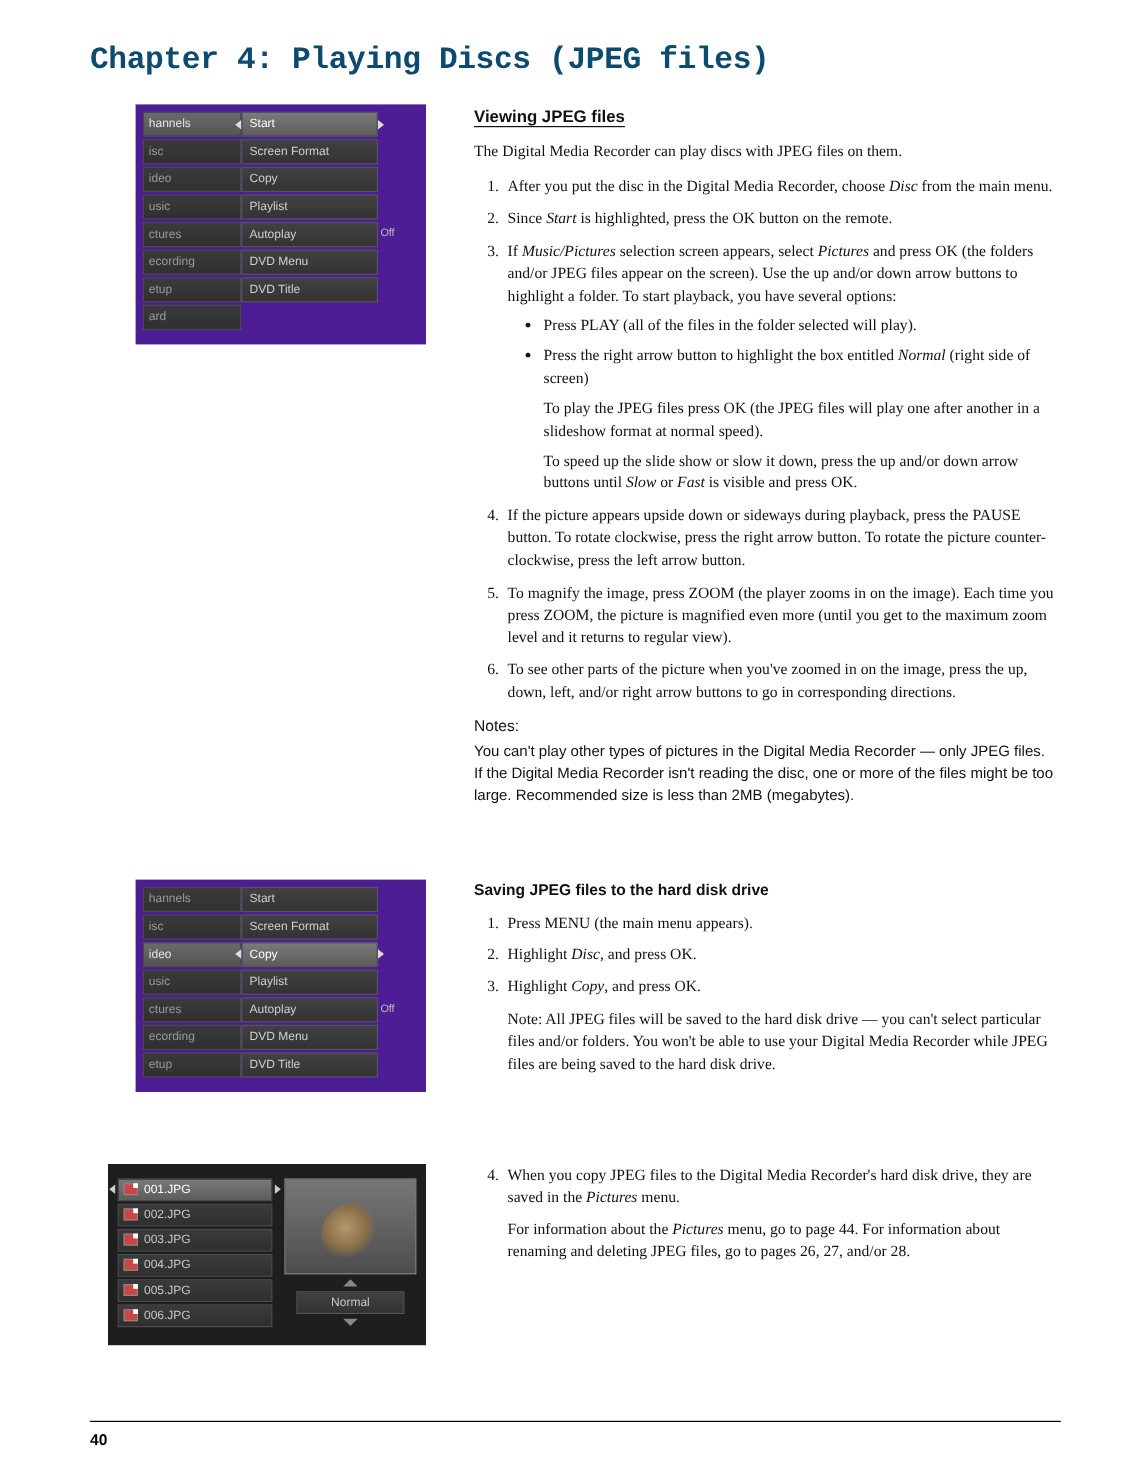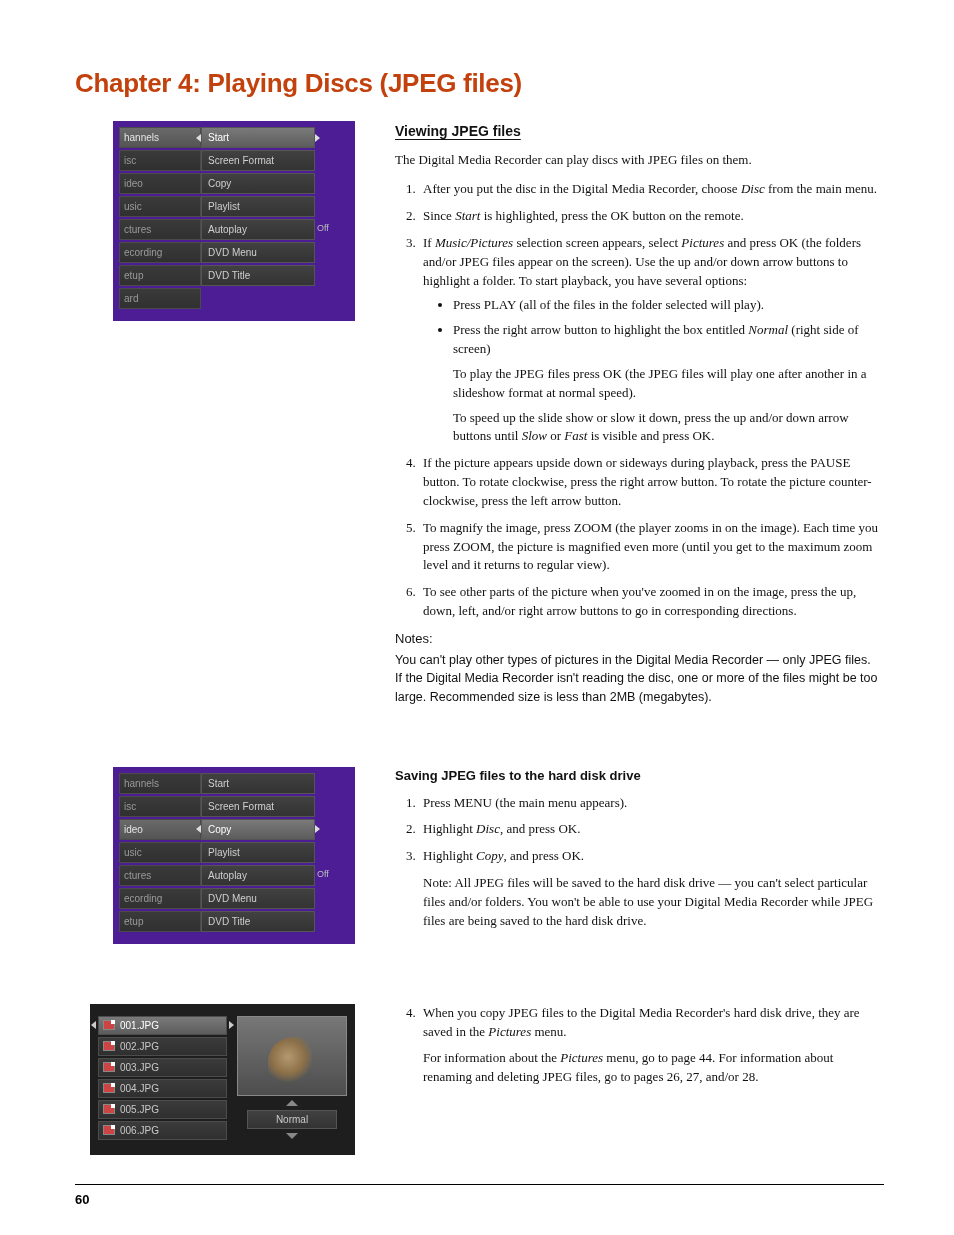--- a/index.html
+++ b/index.html
@@ -6,27 +6,26 @@
   body {
     width: 954px;
     height: 1235px;
     background: #fff;
     font-family: Georgia, 'Times New Roman', serif;
     color: #000;
     position: relative;
     padding: 35px 70px 40px 75px;
   }
   .chapter-title {
-    font-family: Liberation Sans, sans-serif;
+    font-family: Liberation Mono, monospace;
     font-size: 26px;
     font-weight: bold;
-    color: #c2410c;
+    color: #0c4a6e;
     letter-spacing: -0.3px;
     margin-bottom: 22px;
-    margin-top: 33px;
   }
   .columns {
     display: flex;
     gap: 40px;
   }
   .left-col {
     width: 280px;
     flex-shrink: 0;
   }
   .right-col {
@@ -383,13 +382,13 @@
   <div class="right-col">
     <ol class="steps" start="4">
       <li><span>When you copy JPEG files to the Digital Media Recorder's hard disk drive, they are saved in the </span><em>Pictures</em><span> menu.</span>
         <p class="note-inline"><span>For information about the </span><em>Pictures</em><span> menu, go to page 44. For information about renaming and deleting JPEG files, go to pages 26, 27, and/or 28.</span></p>
       </li>
     </ol>
   </div>
 </div>
 
 <div class="footer-line"></div>
-<div class="page-num">60</div>
+<div class="page-num">40</div>
 
 </body></html>

